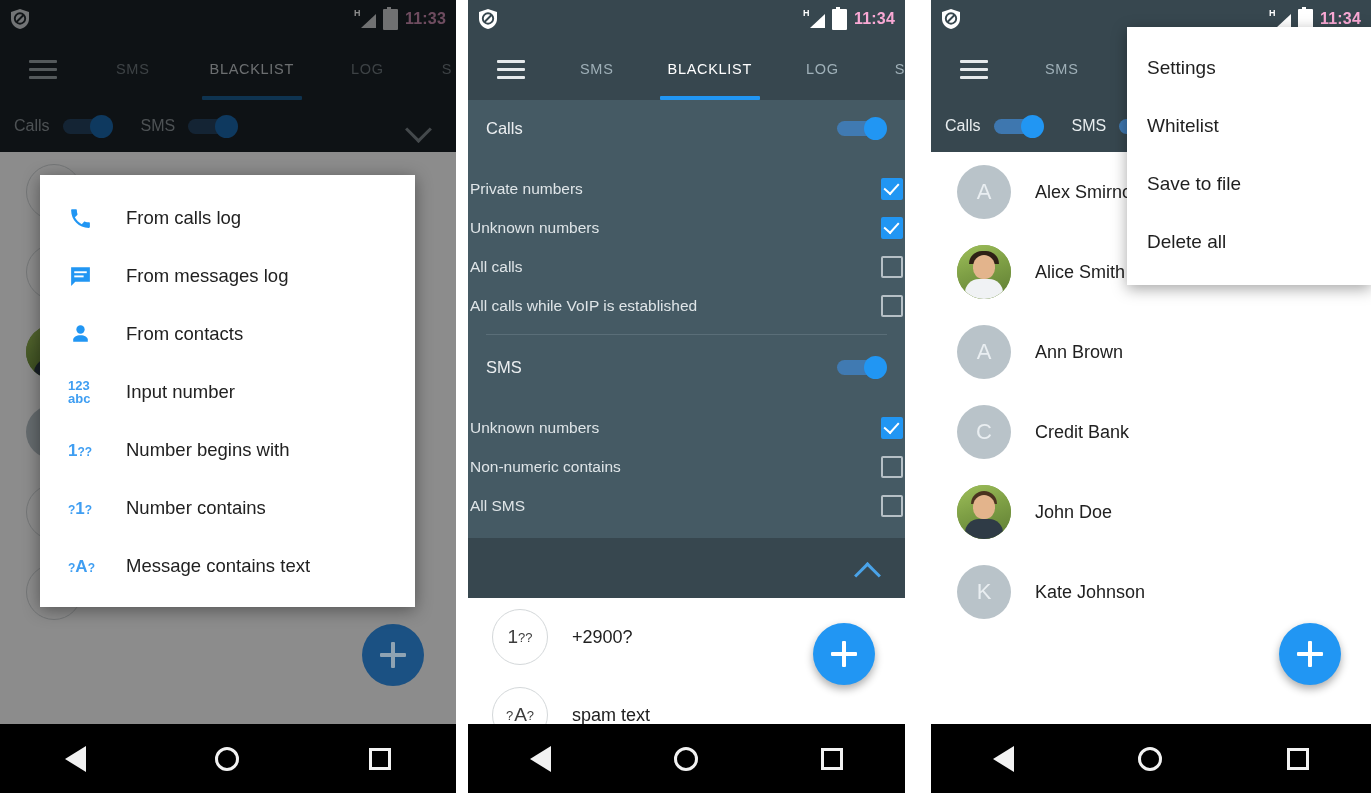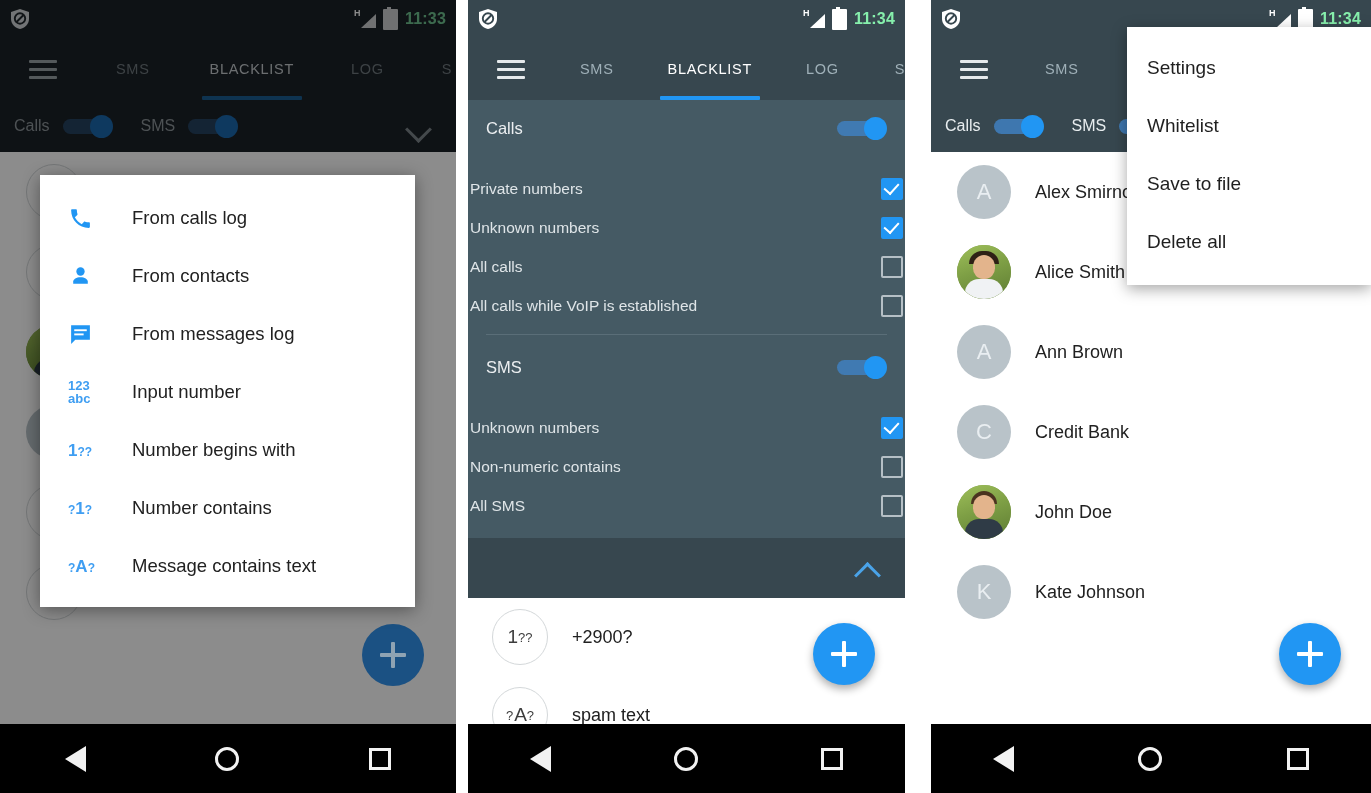--- a/index.html
+++ b/index.html
@@ -16,21 +16,21 @@
              padding:0 10px;box-sizing:border-box;}
   .statusbar.dim{background:#1b2127;}
   .shield{width:20px;height:22px;position:relative;flex:0 0 auto;}
   .shield svg{display:block;}
   .sb-right{margin-left:auto;display:flex;align-items:center;gap:7px;}
   .sig{position:relative;width:22px;height:18px;}
   .sig .h{position:absolute;left:0;top:-1px;font-size:9px;color:#fff;font-weight:bold;line-height:9px;}
   .sig .tri{position:absolute;right:0;bottom:0;width:0;height:0;border-left:15px solid transparent;border-bottom:14px solid #ffffff;}
   .batt{width:11px;height:17px;border:2px solid #fff;border-radius:1px;position:relative;background:#fff;}
   .batt:before{content:"";position:absolute;top:-4px;left:2.5px;width:4px;height:2px;background:#fff;}
-  .clock{font-size:16px;font-weight:bold;color:#86efac;letter-spacing:.2px;}
+  .clock{font-size:16px;font-weight:bold;color:#f9a8d4;letter-spacing:.2px;}
   .dim .clock,.dim .batt,.dim .sig .tri{opacity:.78;}
 
   
   .toolbar{background:#37474f;position:relative;}
   .toolbar.dim{background:#1b2127;}
   .tabrow{height:62px;display:flex;align-items:center;position:relative;}
   .hamb{width:54px;display:flex;flex-direction:column;justify-content:center;align-items:center;gap:5px;flex:0 0 auto;margin-left:16px;}
   .hamb i{display:block;width:28px;height:3px;background:#e6eaec;border-radius:1px;}
   .dim .hamb i{background:#9aa2a7;}
   .tabs{display:flex;align-items:center;flex:1 1 auto;height:100%;}
@@ -101,21 +101,21 @@
   .nb-back{width:0;height:0;border-top:13px solid transparent;border-bottom:13px solid transparent;border-right:21px solid #f2f2f2;}
   .nb-home{width:24px;height:24px;border-radius:50%;border:3px solid #f2f2f2;box-sizing:border-box;}
   .nb-rec{width:22px;height:22px;border:3px solid #f2f2f2;box-sizing:border-box;}
 
   
   .scrim{position:absolute;left:0;right:0;top:0;bottom:69px;background:rgba(0,0,0,.45);}
   .popup{position:absolute;background:#ffffff;box-shadow:0 3px 16px rgba(0,0,0,.4);}
   #p1popup{left:40px;top:175px;width:375px;padding:14px 0 12px 0;}
   .pitem{height:58px;display:flex;align-items:center;padding-left:28px;box-sizing:border-box;}
   .pico{width:46px;flex:0 0 auto;display:flex;align-items:center;justify-content:flex-start;color:#2196f3;}
-  .ptxt{font-size:18.5px;color:#212121;margin-left:18px;}
+  .ptxt{font-size:18.5px;color:#212121;margin-left:12px;}
   .glyph{font-size:17px;color:#3f9ef2;font-weight:bold;line-height:1;white-space:nowrap;}
   .glyph .q{font-size:12px;}
   .glyph2{font-size:13px;color:#3f9ef2;font-weight:bold;line-height:13px;}
 
   
   #p3menu{left:196px;top:27px;width:244px;padding:12px 0 14px 0;box-shadow:0 4px 14px rgba(0,0,0,.35);}
   .mitem{height:58px;display:flex;align-items:center;padding-left:20px;box-sizing:border-box;
          font-size:19px;color:#1f1f1f;}
 
   .rail{position:absolute;right:0;top:0;width:7px;background:#37474f;}
@@ -213,35 +213,35 @@
         <span class="pico">
           <svg width="25" height="25" viewBox="0 0 24 24">
               <path fill="#2196f3" d="M6.6 10.8c1.4 2.8 3.8 5.1 6.6 6.6l2.2-2.2c.3-.3.7-.4 1-.2 1.2.4 2.4.6 3.6.6.6 0 1 .4 1 1V20c0 .6-.4 1-1 1C10.6 21 3 13.4 3 4c0-.6.4-1 1-1h3.5c.6 0 1 .4 1 1 0 1.3.2 2.5.6 3.6.1.3 0 .7-.2 1l-2.3 2.2z"></path>
             </svg>
         </span>
         <span class="ptxt">From calls log</span>
       </div>
       <div class="pitem">
         <span class="pico">
           <svg width="25" height="25" viewBox="0 0 24 24">
-              <circle cx="12" cy="7.2" r="4" fill="#2196f3"></circle>
-              <path fill="#2196f3" d="M12 12.6c-4 0-7 2.1-7 4.1V19h14v-2.3c0-2-3-4.1-7-4.1z"></path>
-            </svg>
-        </span>
-        <span class="ptxt">From contacts</span>
-      </div>
-      <div class="pitem">
-        <span class="pico">
-          <svg width="25" height="25" viewBox="0 0 24 24">
               <path fill="#2196f3" d="M3 3h18v14H7l-4 4z"></path>
               <rect x="6" y="7" width="12" height="1.8" fill="#fff"></rect>
               <rect x="6" y="11" width="9" height="1.8" fill="#fff"></rect>
             </svg>
         </span>
         <span class="ptxt">From messages log</span>
+      </div>
+      <div class="pitem">
+        <span class="pico">
+          <svg width="25" height="25" viewBox="0 0 24 24">
+              <circle cx="12" cy="7.2" r="4" fill="#2196f3"></circle>
+              <path fill="#2196f3" d="M12 12.6c-4 0-7 2.1-7 4.1V19h14v-2.3c0-2-3-4.1-7-4.1z"></path>
+            </svg>
+        </span>
+        <span class="ptxt">From contacts</span>
       </div>
       <div class="pitem">
         <span class="pico">
           <span style="display:block">
             <span class="glyph2" style="display:block">123</span>
             <span class="glyph2" style="display:block">abc</span>
           </span>
         </span>
         <span class="ptxt">Input number</span>
       </div>

